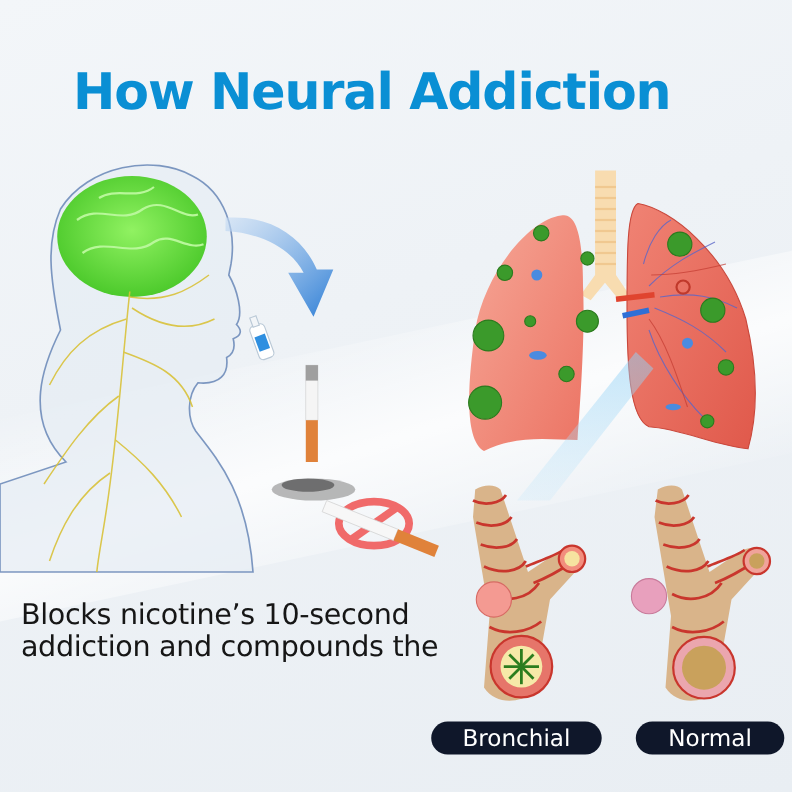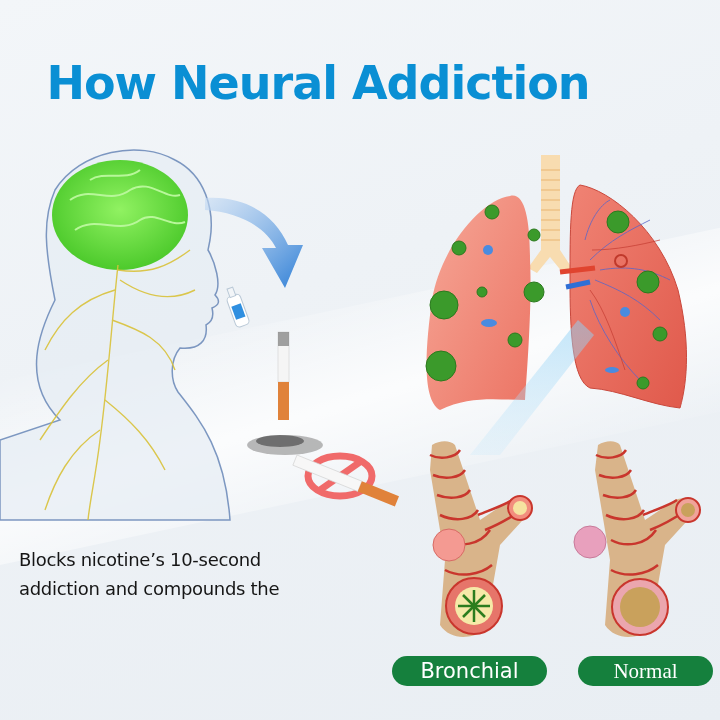--- a/index.html
+++ b/index.html
@@ -9,36 +9,36 @@
     font-family: "Liberation Sans", sans-serif;
   }
   .bg-sheen {
     position:absolute; left:-60px; top:300px; width:900px; height:180px;
     background: linear-gradient(175deg, rgba(255,255,255,0) 0%, rgba(255,255,255,0.8) 50%, rgba(255,255,255,0) 100%);
     transform: rotate(-12deg);
   }
   .title {
     position:absolute; left:0; top:26px; width:636px; text-align:center;
     font-family: "DejaVu Sans", sans-serif; font-weight:bold;
-    color:#0a8fd4; font-size:46px; line-height:52px; letter-spacing:-1px;
+    color:#0a8fd4; font-size:46px; line-height:52px; letter-spacing:-1px;padding-left:20px;
   }
   .title span { display:block; }
   .caption {
     position:absolute; left:19px; top:545px; width:370px;
-    font-family: "DejaVu Sans", sans-serif; font-size:18px; line-height:29px;
+    font-family: "DejaVu Sans", sans-serif; font-size:26px; line-height:29px;
     color:#161616; letter-spacing:-0.3px;
   }
   .caption span { display:block; white-space:nowrap; }
   .pill {
     position:absolute; top:656px; height:30px; border-radius:15px;
-    background:#15803d; color:#fff; text-align:center;
+    background:#0f172a; color:#fff; text-align:center;
     font-family: "DejaVu Sans", sans-serif; font-size:21px; line-height:30px;
   }
   .pill-bronchial { left:392px; width:155px; }
-  .pill-normal { left:578px; width:135px;font-family:Liberation Serif, serif; }
+  .pill-normal { left:578px; width:135px; }
   svg.illus { position:absolute; left:0; top:0; }
 </style>
 </head>
 <body>
 
 <div class="bg-sheen"></div>
 
 <h1 class="title">
   <span>How Neural Addiction</span>
 </h1>

